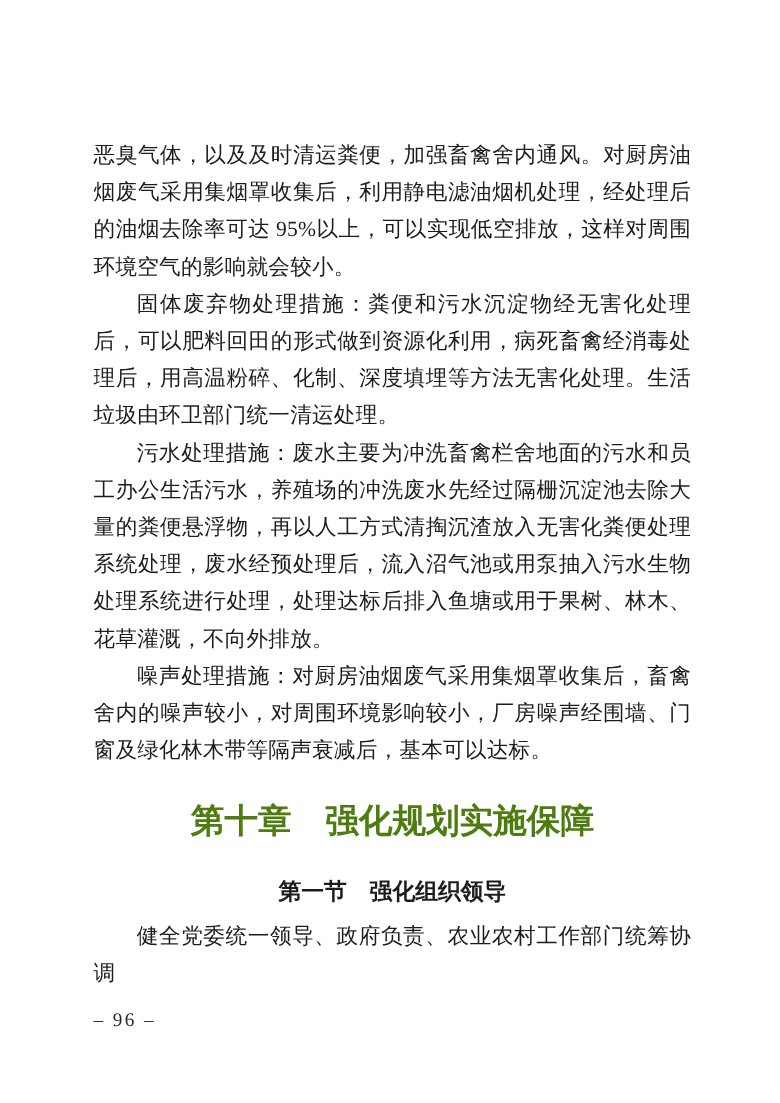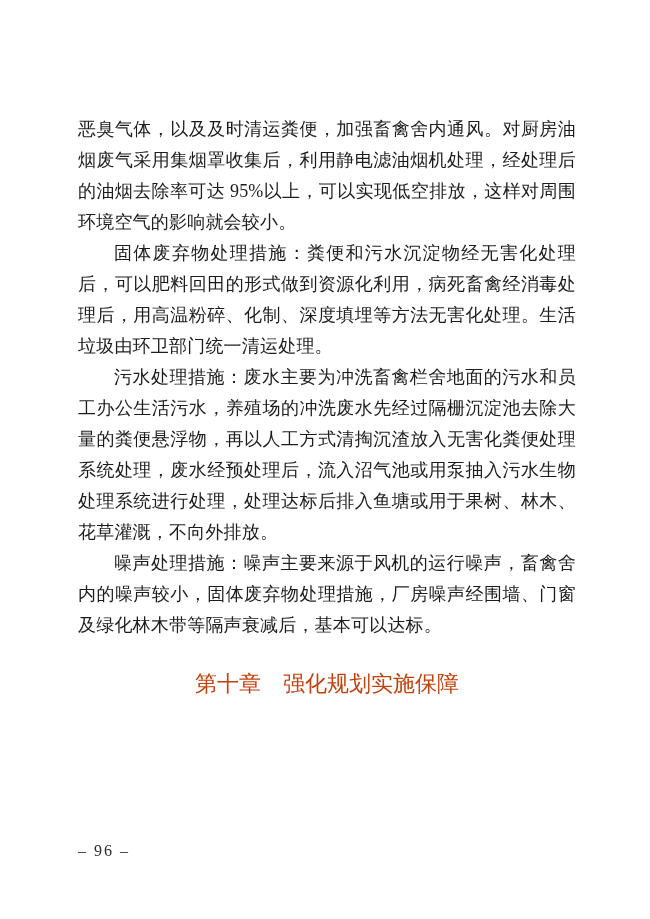--- a/index.html
+++ b/index.html
@@ -29,25 +29,25 @@
     text-align: justify;
     text-justify: inter-character;
     letter-spacing: 0.2px;
   }
   p.body.indent {
     text-indent: 2em;
   }
   h1.chapter {
     margin: 28px 0 0 0;
     font-family: "Liberation Sans", sans-serif;
-    font-size: 22px;
+    font-size: 28px;
     line-height: 30px;
-    font-weight: normal;
+    font-weight: bold;
     text-align: center;
-    color: #c2410c;
+    color: #4d7c0f;
   }
   h2.section {
     margin: 31px 0 0 0;
     font-family: "Liberation Serif", serif;
     font-size: 19px;
     line-height: 28px;
     font-weight: bold;
     text-align: center;
     color: #1c1c1c;
   }
@@ -65,17 +65,19 @@
   }
 </style>
 </head>
 <body>
 
 <div class="page">
   <div class="content">
     <p class="body">恶臭气体，以及及时清运粪便，加强畜禽舍内通风。对厨房油烟废气采用集烟罩收集后，利用静电滤油烟机处理，经处理后的油烟去除率可达 95%以上，可以实现低空排放，这样对周围环境空气的影响就会较小。</p>
     <p class="body indent">固体废弃物处理措施：粪便和污水沉淀物经无害化处理后，可以肥料回田的形式做到资源化利用，病死畜禽经消毒处理后，用高温粉碎、化制、深度填埋等方法无害化处理。生活垃圾由环卫部门统一清运处理。</p>
     <p class="body indent">污水处理措施：废水主要为冲洗畜禽栏舍地面的污水和员工办公生活污水，养殖场的冲洗废水先经过隔栅沉淀池去除大量的粪便悬浮物，再以人工方式清掏沉渣放入无害化粪便处理系统处理，废水经预处理后，流入沼气池或用泵抽入污水生物处理系统进行处理，处理达标后排入鱼塘或用于果树、林木、花草灌溉，不向外排放。</p>
-    <p class="body indent">噪声处理措施：噪声主要来源于风机的运行噪声，畜禽舍内的噪声较小，固体废弃物处理措施，厂房噪声经围墙、门窗及绿化林木带等隔声衰减后，基本可以达标。</p>
+    <p class="body indent">噪声处理措施：对厨房油烟废气采用集烟罩收集后，畜禽舍内的噪声较小，对周围环境影响较小，厂房噪声经围墙、门窗及绿化林木带等隔声衰减后，基本可以达标。</p>
     <h1 class="chapter">第十章　强化规划实施保障</h1>
+    <h2 class="section">第一节　强化组织领导</h2>
+    <p class="body indent after-section">健全党委统一领导、政府负责、农业农村工作部门统筹协调</p>
   </div>
   <div class="page-number">– 96 –</div>
 </div>
 
 </body></html>

